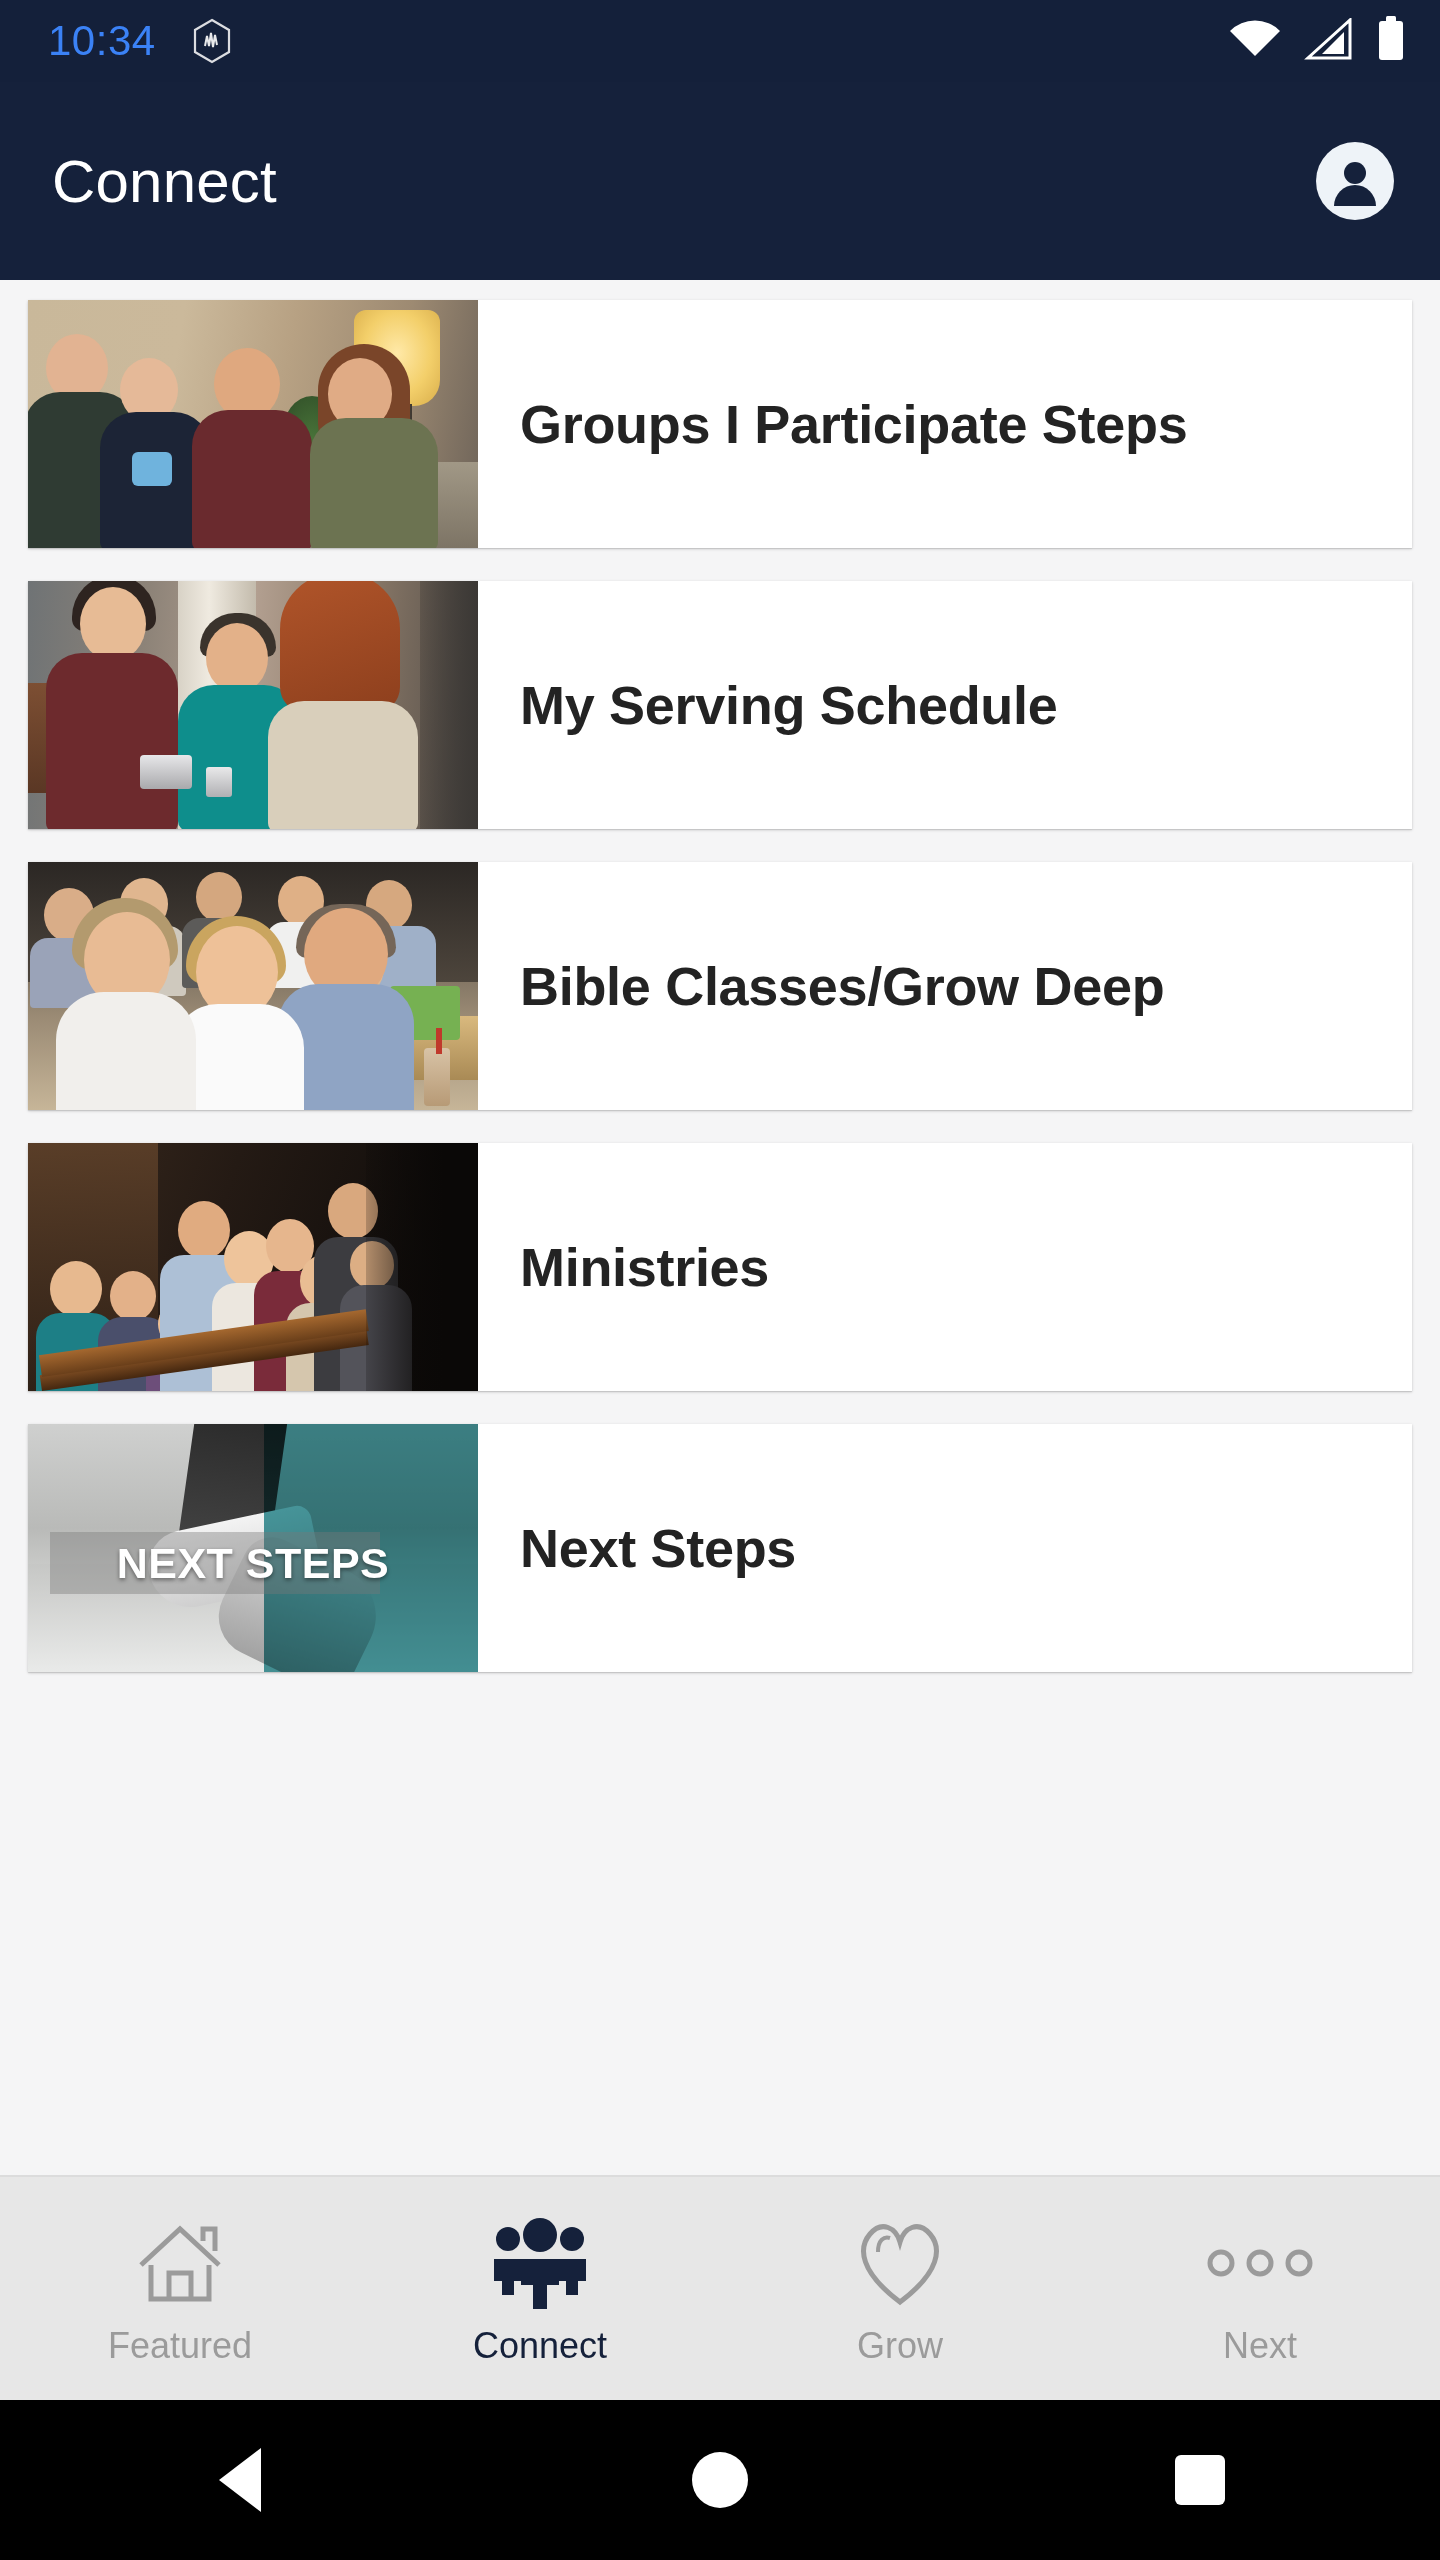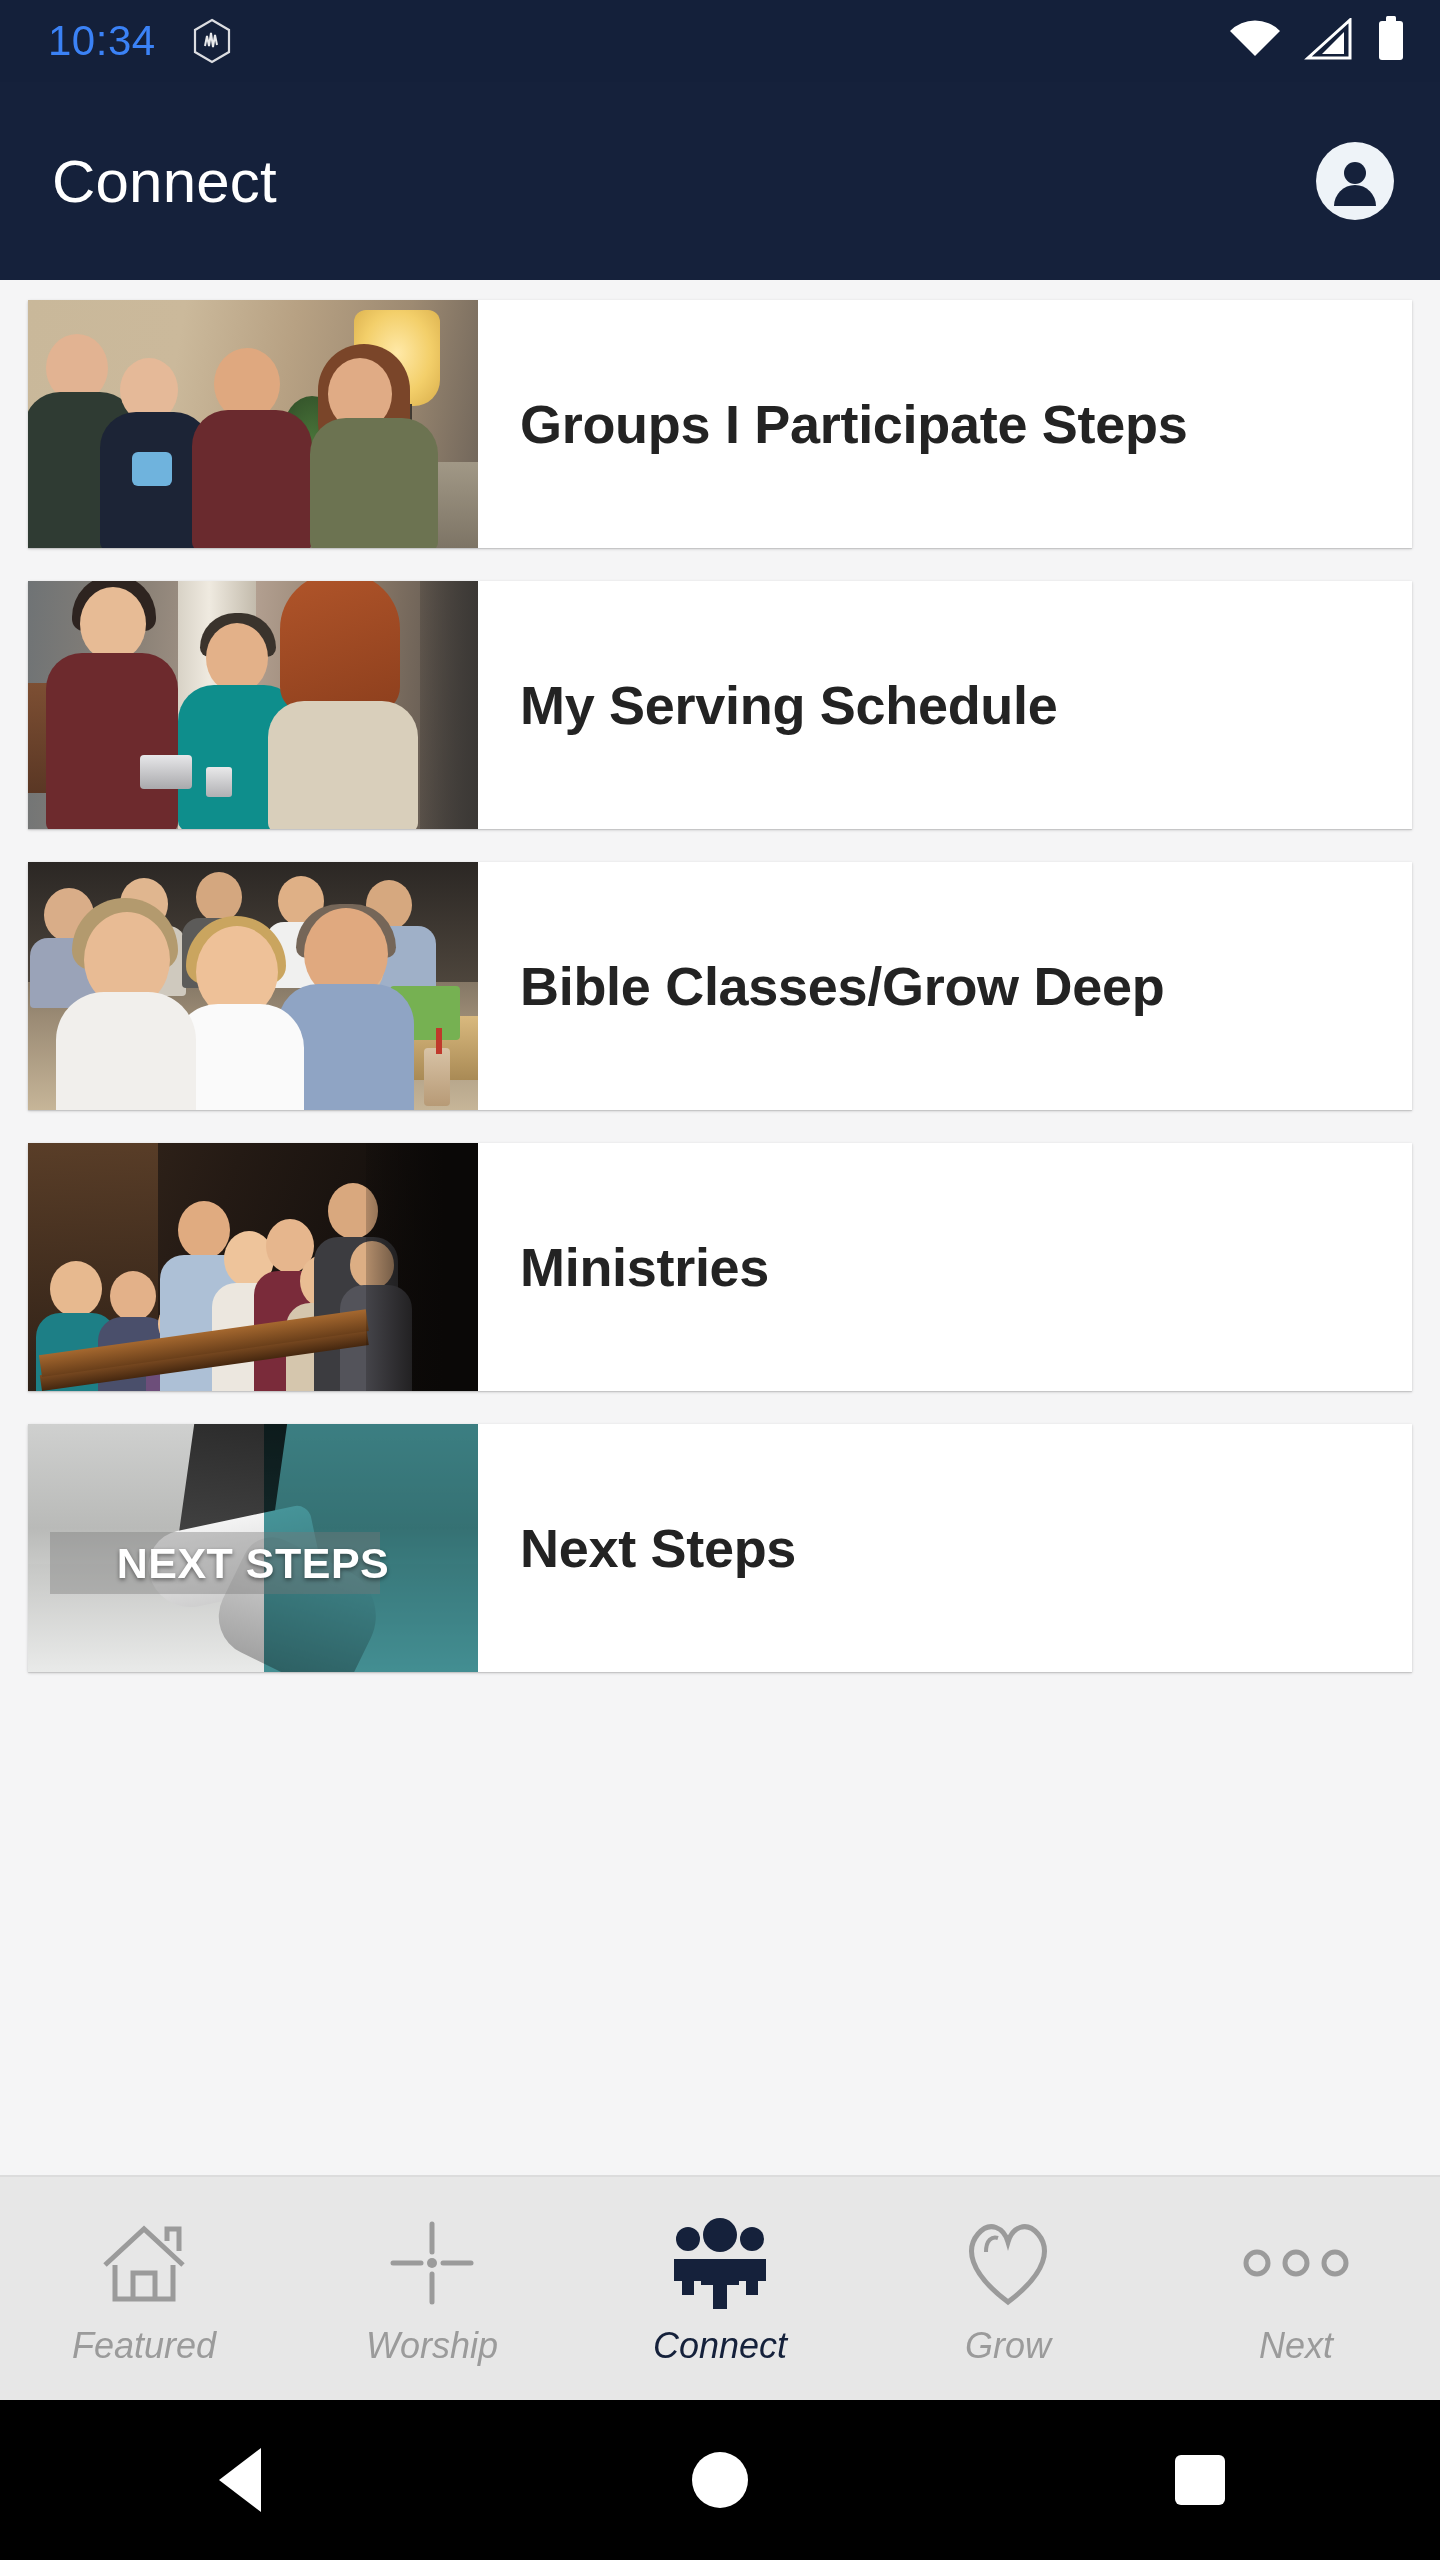--- a/index.html
+++ b/index.html
@@ -200,21 +200,21 @@
     text-shadow:0 2px 4px rgba(0,0,0,0.45); white-space:nowrap;
   }
 
   
   .tabbar {
     position:absolute; left:0; bottom:160px; width:1440px; height:225px;
     background:#e7e7e7; border-top:2px solid #dcdcdc;
     display:flex; align-items:center;
   }
   .tab { flex:1; display:flex; flex-direction:column; align-items:center;
-         justify-content:center; height:100%; gap:10px;font-style:italic; }
+         justify-content:center; height:100%; gap:10px; }
   .tab-icon { height:104px; display:flex; align-items:center; justify-content:center; }
   .tab-label { font-size:36px; color:#9b9b9b; }
   .tab.active .tab-label { color:#15213b; font-weight:400; }
 
   
   .navbar {
     position:absolute; left:0; bottom:0; width:1440px; height:160px;
     background:#000000; display:flex; align-items:center; justify-content:space-around;
   }
   .nav-btn { width:120px; height:120px; display:flex; align-items:center; justify-content:center; }
@@ -453,32 +453,20 @@
         <svg width="90" height="84" viewBox="0 0 90 84">
           <path d="M6 44 L45 8 L84 44" fill="none" stroke="#9b9b9b" stroke-width="5"></path>
           <path d="M68 20 L68 8 L80 8 L80 30" fill="none" stroke="#9b9b9b" stroke-width="5"></path>
           <path d="M16 44 L16 78 L74 78 L74 44" fill="none" stroke="#9b9b9b" stroke-width="5"></path>
           <path d="M34 78 L34 52 L56 52 L56 78" fill="none" stroke="#9b9b9b" stroke-width="5"></path>
         </svg>
       </div>
       <div class="tab-label">Featured</div>
     </div>
 
-    <div class="tab">
-      <div class="tab-icon">
-        <svg width="90" height="90" viewBox="0 0 90 90">
-          <line x1="45" y1="6" x2="45" y2="34" stroke="#9b9b9b" stroke-width="5" stroke-linecap="round"></line>
-          <line x1="45" y1="56" x2="45" y2="84" stroke="#9b9b9b" stroke-width="5" stroke-linecap="round"></line>
-          <line x1="6" y1="45" x2="34" y2="45" stroke="#9b9b9b" stroke-width="5" stroke-linecap="round"></line>
-          <line x1="56" y1="45" x2="84" y2="45" stroke="#9b9b9b" stroke-width="5" stroke-linecap="round"></line>
-          <circle cx="45" cy="45" r="5" fill="#9b9b9b"></circle>
-        </svg>
-      </div>
-      <div class="tab-label">Worship</div>
-    </div>
 
     <div class="tab active">
       <div class="tab-icon">
         <svg width="98" height="92" viewBox="0 0 98 92">
           <circle cx="17" cy="22" r="12" fill="#15213b"></circle>
           <path d="M3 42 h28 v22 l-8 0 v14 h-12 v-14 l-8 0 z" fill="#15213b"></path>
           <circle cx="81" cy="22" r="12" fill="#15213b"></circle>
           <path d="M67 42 h28 v22 l-8 0 v14 h-12 v-14 l-8 0 z" fill="#15213b"></path>
           <circle cx="49" cy="18" r="17" fill="#15213b"></circle>
           <path d="M30 42 h38 v26 l-12 0 v24 h-14 v-24 l-12 0 z" fill="#15213b"></path>

